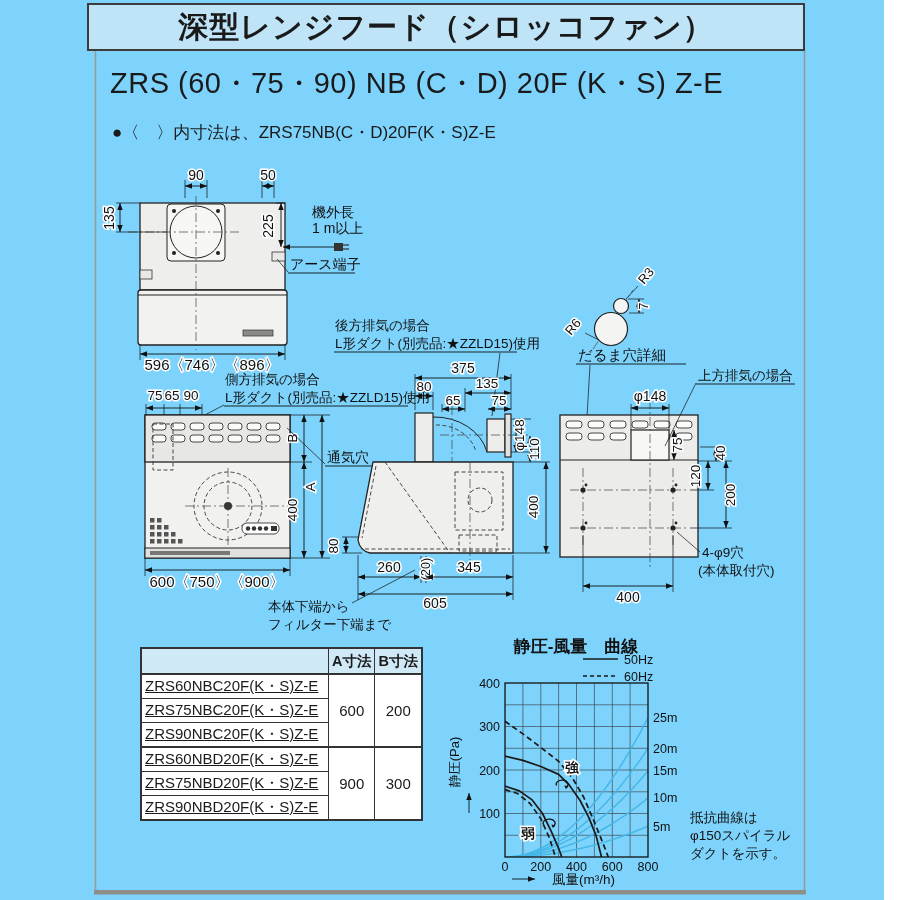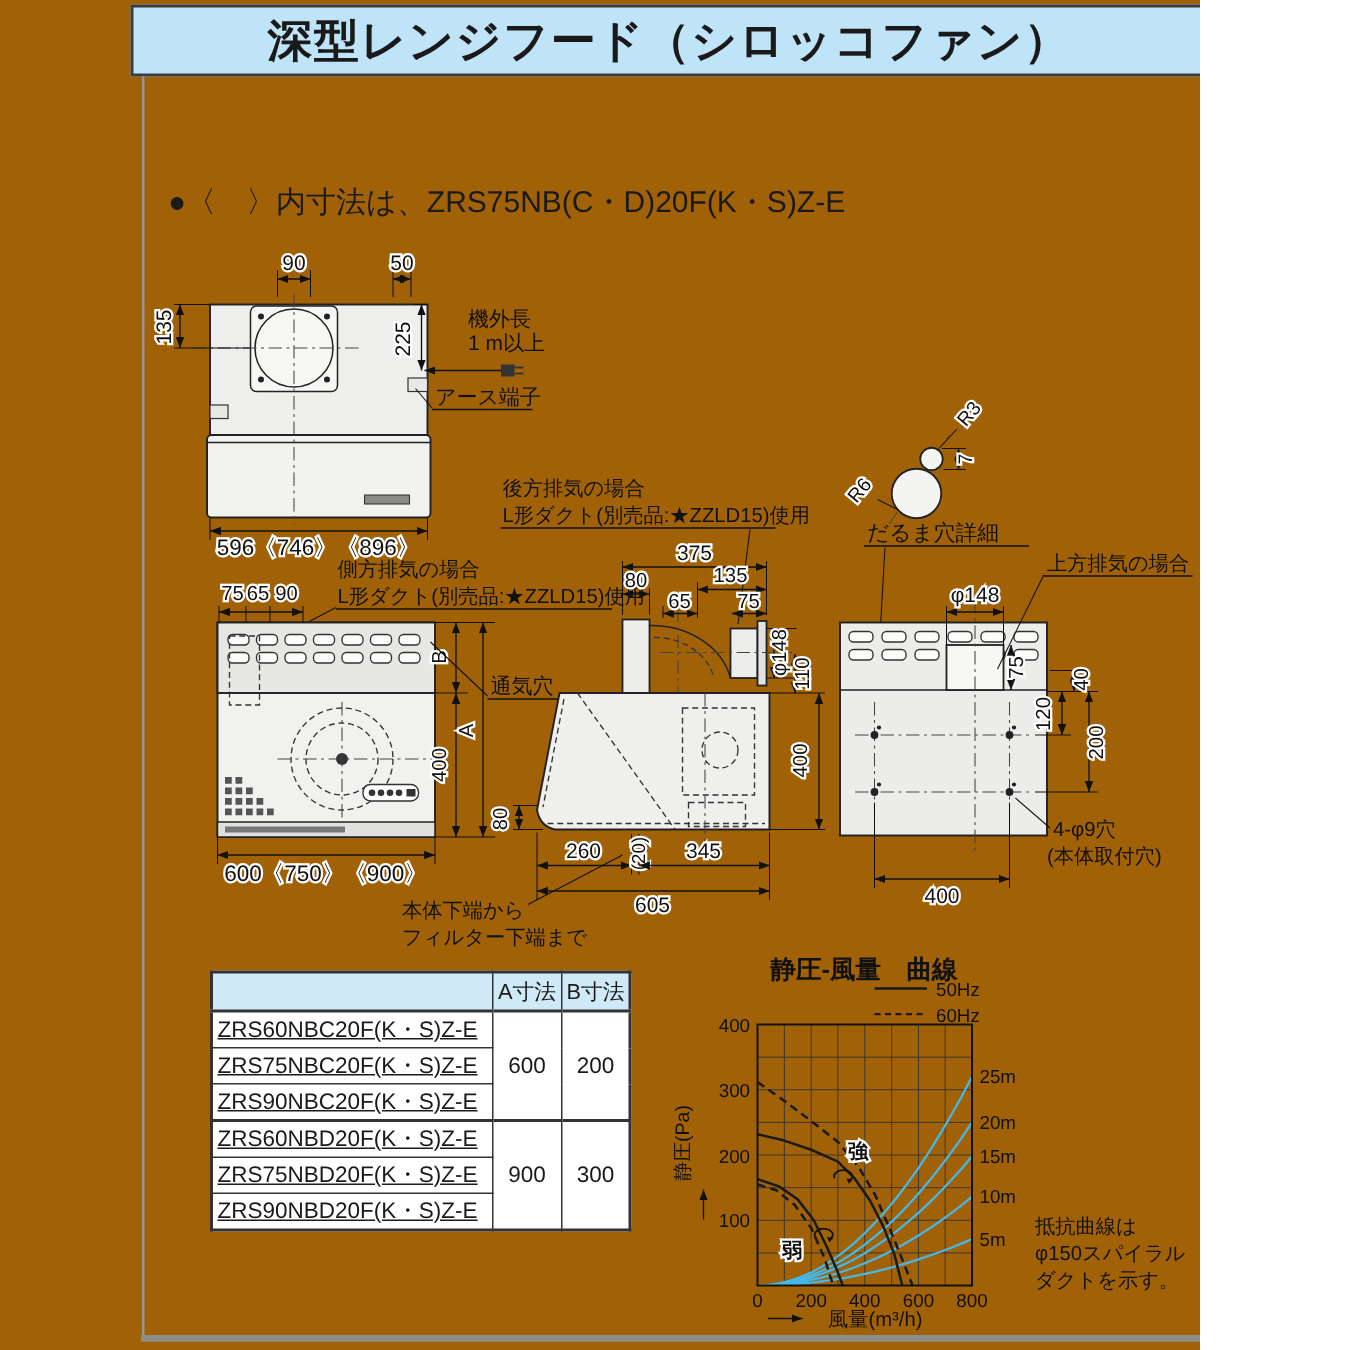--- a/index.html
+++ b/index.html
@@ -1,28 +1,28 @@
 <!DOCTYPE html>
 <html><head>
 <meta charset="utf-8">
 <style>
   html,body{margin:0;padding:0;background:#fff;}
   body{width:900px;height:900px;font-family:"Liberation Sans",sans-serif;color:#1a1a1a;}
-  .page{position:relative;width:800px;height:900px;background:#a16207;overflow:hidden;}
+  .page{position:relative;width:884px;height:900px;background:#7dd3fc;overflow:hidden;}
   .title-bar{position:absolute;left:87px;top:3px;width:714px;height:44px;background:#bfe4f7;
     border:2px solid #3c3c3c;display:flex;align-items:center;justify-content:center;
     font-size:30px;font-weight:bold;letter-spacing:1px;}
   .model-heading{position:absolute;left:110px;top:64px;font-size:29px;letter-spacing:.5px;white-space:nowrap;}
-  .note-line{position:absolute;left:112px;font-size:20px;white-space:nowrap;}
+  .note-line{position:absolute;left:112px;font-size:17px;white-space:nowrap;}
   .note1{top:121px;} .note2{top:146px;}
   svg.overlay{position:absolute;left:0;top:0;}
   table.spec{position:absolute;left:140px;top:647px;border-collapse:collapse;font-size:14.5px;
     border:2px solid #333;background:#fff;}
   table.spec td,table.spec th{border:1px solid #333;height:23px;padding:0 3px;white-space:nowrap;}
-  table.spec th{background:#cfe9f7;font-weight:normal;text-align:center;height:24px;}
+  table.spec th{background:#cfe9f7;font-weight:bold;text-align:center;height:24px;}
   table.spec td.model{width:180px;text-align:left;font-size:15px;text-decoration:underline;}
   table.spec td.val{width:36px;text-align:center;font-size:15px;}
   table.spec tr.grp td{border-top:2px solid #333;}
   
   .body-line{stroke:#222;stroke-width:1.3;fill:#eeeeec;}
   .thin{stroke:#222;stroke-width:1;fill:none;}
   .dim{stroke:#111;stroke-width:.9;fill:none;}
   .ext{stroke:#111;stroke-width:.7;fill:none;}
   .cl{stroke:#444;stroke-width:.7;fill:none;stroke-dasharray:9 3 2 3;}
   .dsh{stroke:#333;stroke-width:.9;fill:none;stroke-dasharray:4 2.5;}
@@ -31,20 +31,21 @@
   .t125{font-size:12.5px;} .t17{font-size:17px;font-weight:bold;}
   .mid{text-anchor:middle;} .end{text-anchor:end;}
   .halo{paint-order:stroke;stroke:#fff;stroke-width:3px;}
 </style>
 </head>
 <body>
 
 <div class="page">
 
   <div class="title-bar">深型レンジフード（シロッコファン）</div>
+  <div class="model-heading">ZRS (60・75・90) NB (C・D) 20F (K・S) Z-E</div>
   <div class="note-line note1">●〈　〉内寸法は、ZRS75NB(C・D)20F(K・S)Z-E</div>
 
   <svg class="overlay" width="900" height="900" viewBox="0 0 900 900">
     <defs>
       <marker id="ae" viewBox="0 0 10 10" refX="9" refY="5" markerWidth="9" markerHeight="9" orient="auto-start-reverse">
         <path d="M0,1.5 L9,5 L0,8.5 z" fill="#111"></path>
       </marker>
       <clipPath id="plotclip">
           <rect x="505" y="683" width="143" height="174"></rect>
         </clipPath>

